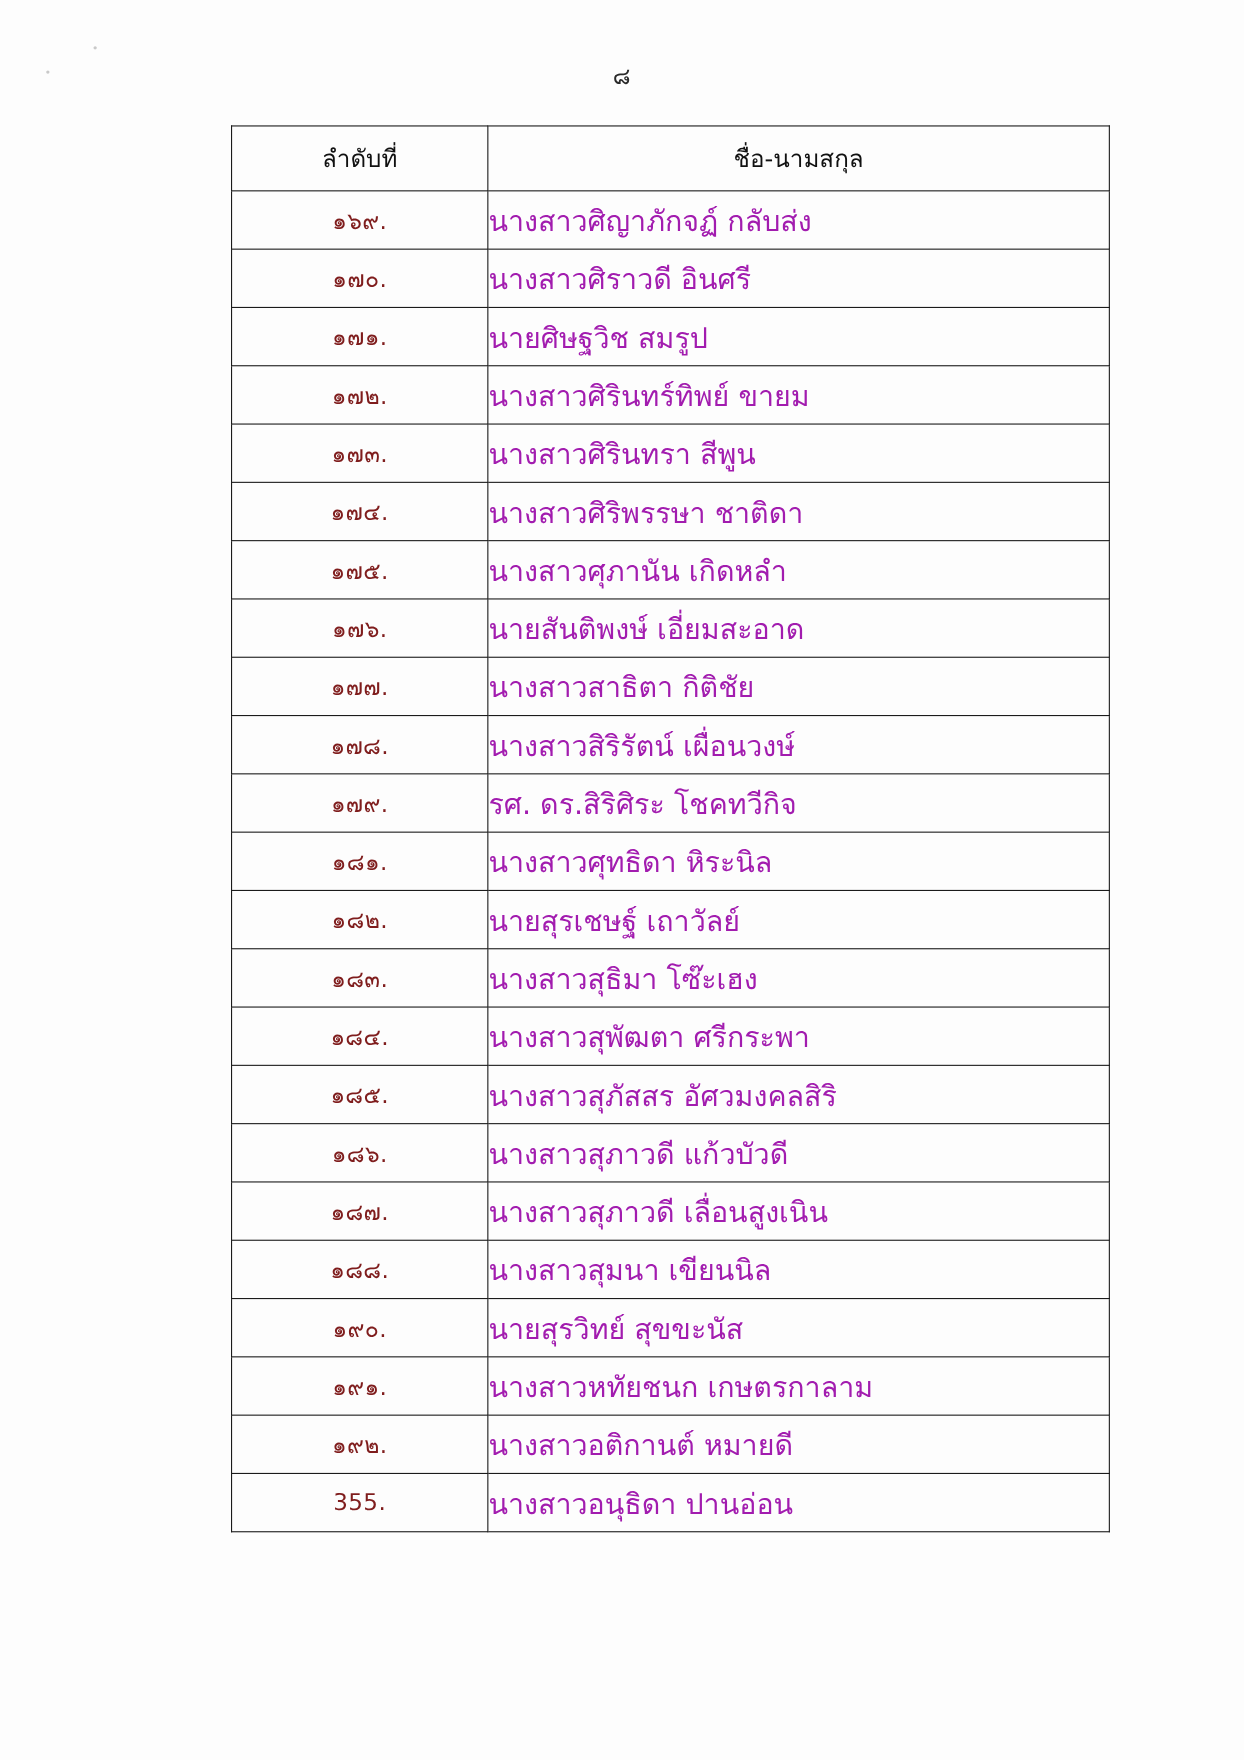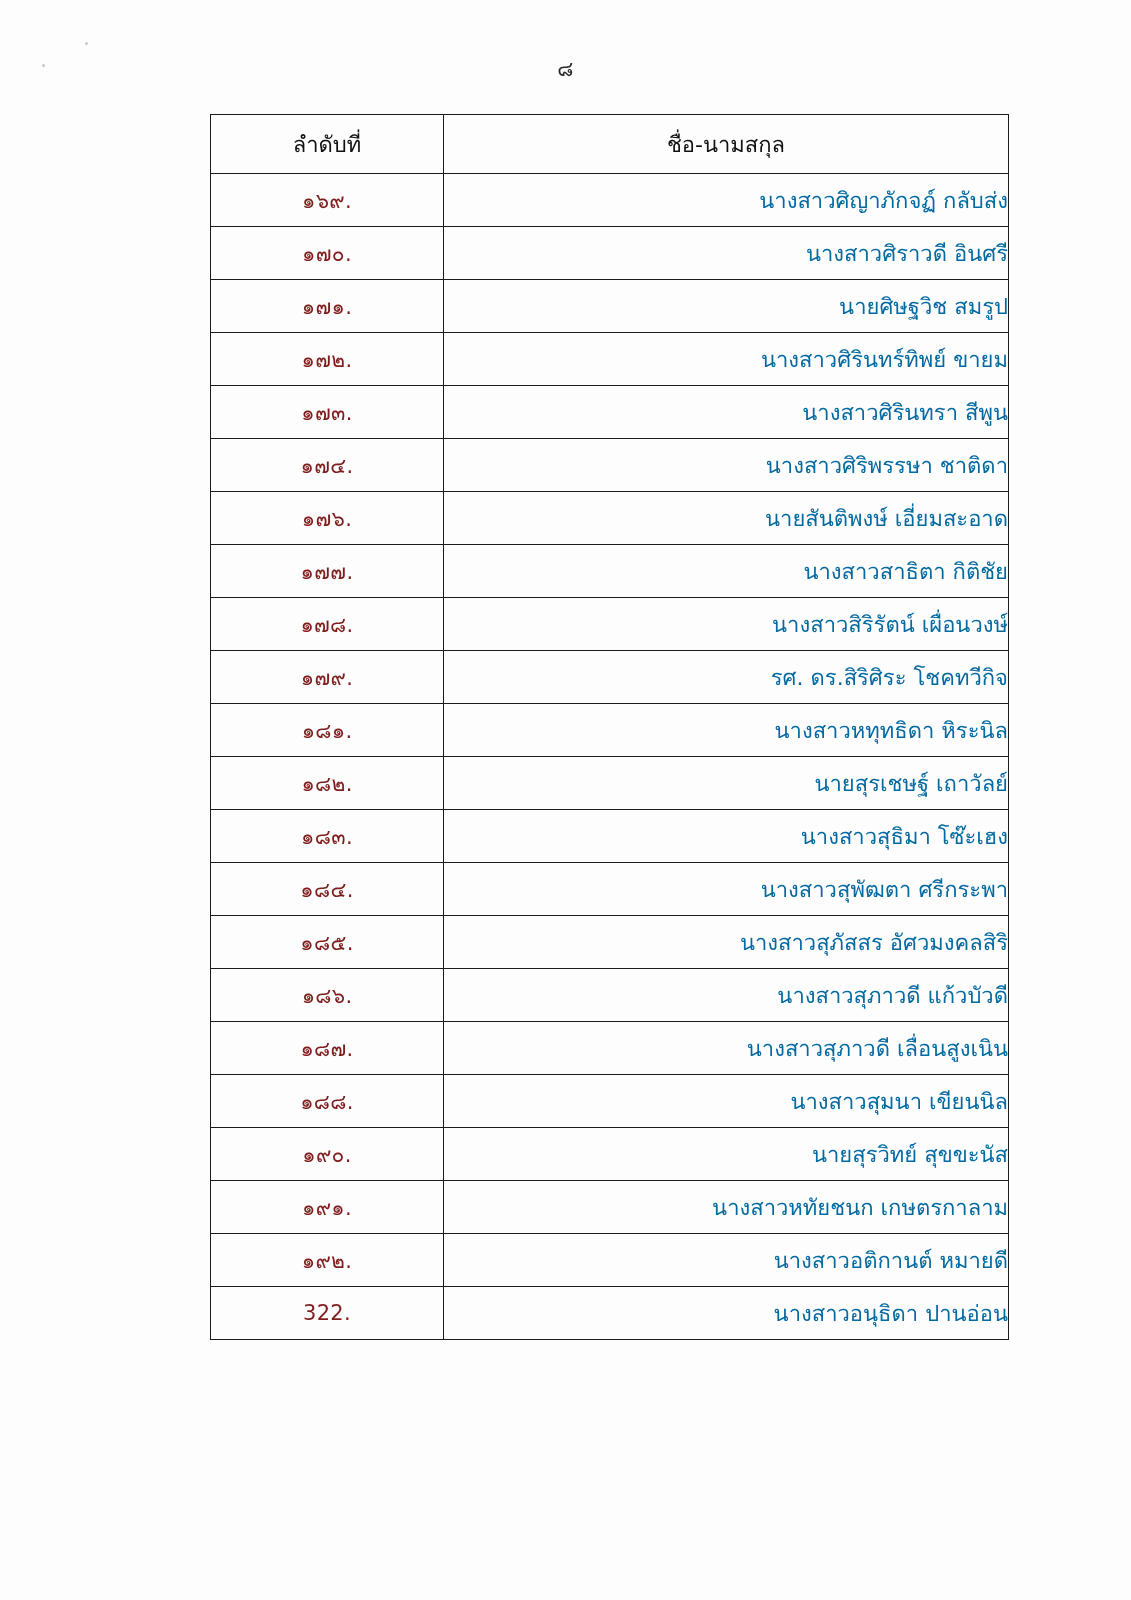--- a/index.html
+++ b/index.html
@@ -79,23 +79,23 @@
   }
 
   td.cell-no {
     text-align: center;
     font-size: 21px;
     color: #7f1d1d;
     letter-spacing: 0.3px;
   }
 
   td.cell-name {
-    text-align: right;
-    font-size: 22px;
-    color: #0369a1;
+    text-align: left;
+    font-size: 26px;
+    color: #a21caf;
     padding-left: 18px;
     white-space: nowrap;
   }
 </style>
 </head>
 <body>
 
 <div class="page">
 
   <span class="speckle s1"></span>
@@ -134,38 +134,42 @@
           </tr>
           <tr>
             <td class="cell-no">๑๗๓.</td>
             <td class="cell-name">นางสาวศิรินทรา  สีพูน</td>
           </tr>
           <tr>
             <td class="cell-no">๑๗๔.</td>
             <td class="cell-name">นางสาวศิริพรรษา  ชาติดา</td>
           </tr>
           <tr>
+            <td class="cell-no">๑๗๕.</td>
+            <td class="cell-name">นางสาวศุภานัน  เกิดหลำ</td>
+          </tr>
+          <tr>
             <td class="cell-no">๑๗๖.</td>
             <td class="cell-name">นายสันติพงษ์  เอี่ยมสะอาด</td>
           </tr>
           <tr>
             <td class="cell-no">๑๗๗.</td>
             <td class="cell-name">นางสาวสาธิตา  กิติชัย</td>
           </tr>
           <tr>
             <td class="cell-no">๑๗๘.</td>
             <td class="cell-name">นางสาวสิริรัตน์  เผื่อนวงษ์</td>
           </tr>
           <tr>
             <td class="cell-no">๑๗๙.</td>
             <td class="cell-name">รศ. ดร.สิริศิระ  โชคทวีกิจ</td>
           </tr>
           <tr>
             <td class="cell-no">๑๘๑.</td>
-            <td class="cell-name">นางสาวหทุทธิดา  หิระนิล</td>
+            <td class="cell-name">นางสาวศุทธิดา  หิระนิล</td>
           </tr>
           <tr>
             <td class="cell-no">๑๘๒.</td>
             <td class="cell-name">นายสุรเชษฐ์  เถาวัลย์</td>
           </tr>
           <tr>
             <td class="cell-no">๑๘๓.</td>
             <td class="cell-name">นางสาวสุธิมา  โซ๊ะเฮง</td>
           </tr>
           <tr>
@@ -194,20 +198,20 @@
           </tr>
           <tr>
             <td class="cell-no">๑๙๑.</td>
             <td class="cell-name">นางสาวหทัยชนก  เกษตรกาลาม</td>
           </tr>
           <tr>
             <td class="cell-no">๑๙๒.</td>
             <td class="cell-name">นางสาวอติกานต์  หมายดี</td>
           </tr>
           <tr>
-            <td class="cell-no">322.</td>
+            <td class="cell-no">355.</td>
             <td class="cell-name">นางสาวอนุธิดา  ปานอ่อน</td>
           </tr>
         </tbody>
     </table>
   </div>
 
 </div>
 
 </body></html>

